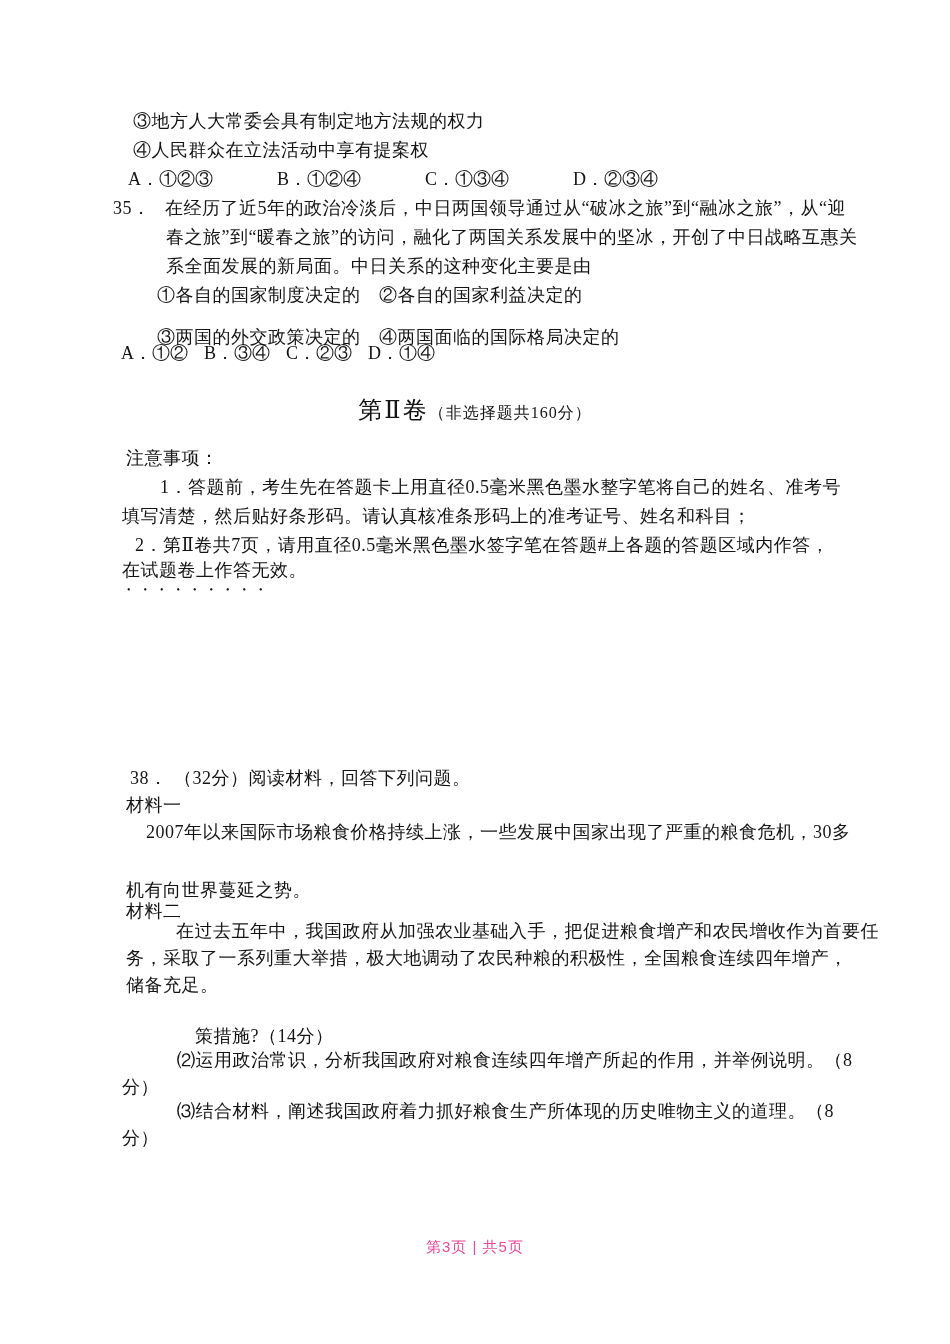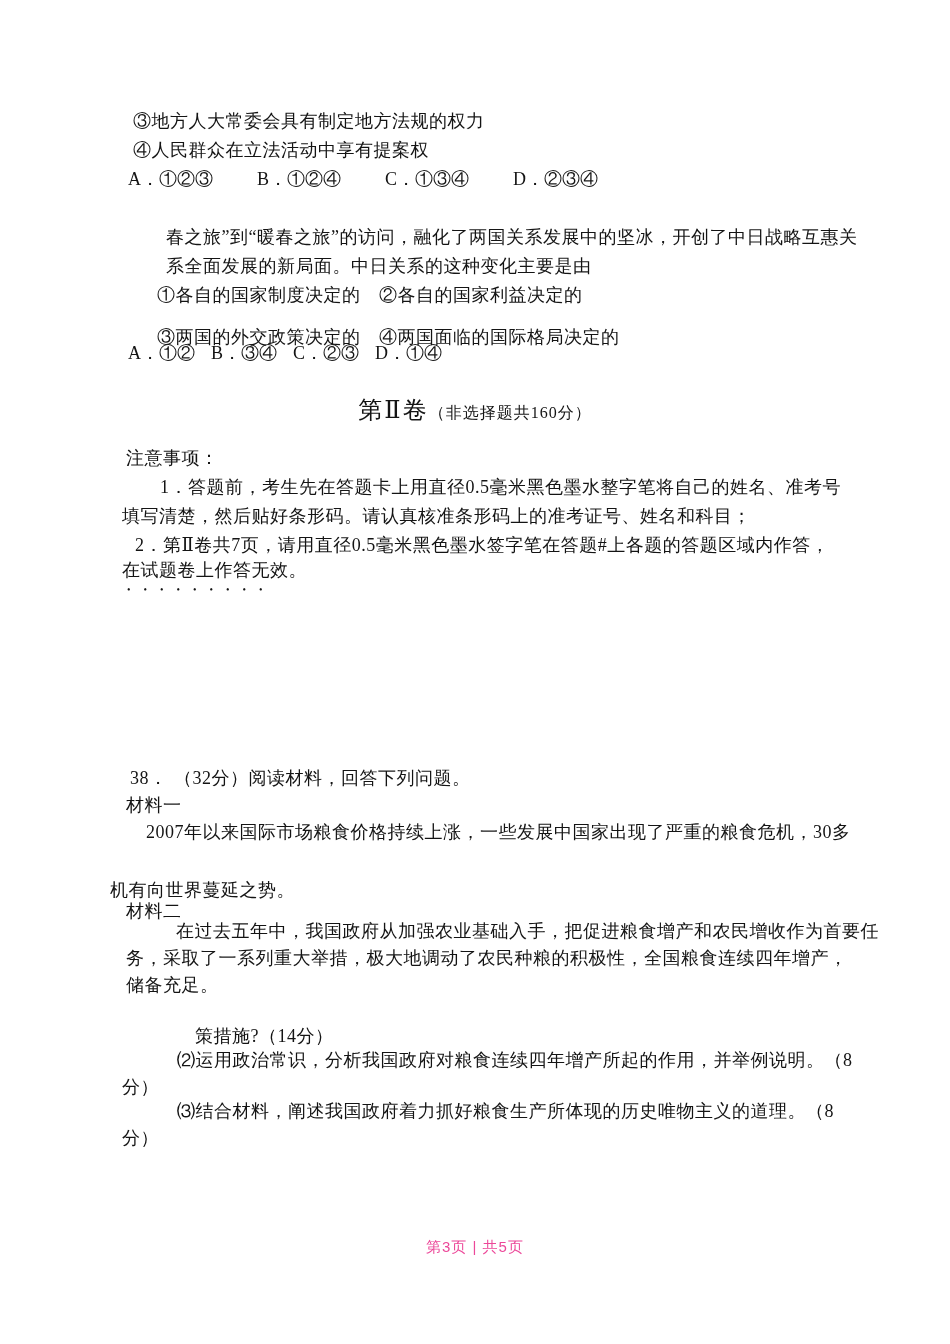--- a/index.html
+++ b/index.html
@@ -23,21 +23,21 @@
     line-height: 24px;
     letter-spacing: 0.5px;
   }
   .opts {
     position: absolute;
     display: flex;
     white-space: nowrap;
     font-size: 18px;
     line-height: 24px;
   }
-  .opts-q34 { gap: 44px; justify-content: center; }
+  .opts-q34 { gap: 64px; justify-content: center; }
   .opts-q35 { gap: 52px; }
   .qnum {
     display: inline-block;
     min-width: 52px;
   }
   .mnum {
     display: inline-block;
   }
   .section-title {
     position: absolute;
@@ -77,25 +77,28 @@
 
   <div class="ln" style="top:109px; left:133px;">③地方人大常委会具有制定地方法规的权力</div>
   <div class="ln" style="top:138px; left:133px;">④人民群众在立法活动中享有提案权</div>
   <div class="opts opts-q34" style="top:167px; left:128px;">
     <span>A．①②③</span>
     <span>B．①②④</span>
     <span>C．①③④</span>
     <span>D．②③④</span>
   </div>
 
+  <div class="ln" style="top:196px; left:113px;">
+    <span class="qnum">35．</span><span>在经历了近5年的政治冷淡后，中日两国领导通过从“破冰之旅”到“融冰之旅”，从“迎</span>
+  </div>
   <div class="ln" style="top:225px; left:166px;">春之旅”到“暖春之旅”的访问，融化了两国关系发展中的坚冰，开创了中日战略互惠关</div>
   <div class="ln" style="top:254px; left:166px;">系全面发展的新局面。中日关系的这种变化主要是由</div>
   <div class="ln" style="top:283px; left:157px;">①各自的国家制度决定的　②各自的国家利益决定的</div>
   <div class="ln" style="top:312px; left:157px;margin-top:13px;">③两国的外交政策决定的　④两国面临的国际格局决定的</div>
-  <div class="opts opts-q35" style="top:341px; left:128px;gap:16px;">
+  <div class="opts opts-q35" style="top:341px; left:121px;gap:16px;">
     <span>A．①②</span>
     <span>B．③④</span>
     <span>C．②③</span>
     <span>D．①④</span>
   </div>
 
   <div class="section-title" style="top:394px;">
     <span class="main">第Ⅱ卷</span><span class="sub">（非选择题共160分）</span>
   </div>
 
@@ -108,21 +111,21 @@
     <span class="mnum">2．</span><span>第Ⅱ卷共7页，请用直径0.5毫米黑色墨水签字笔在答题#上各题的答题区域内作答，</span>
   </div>
   <div class="ln" style="top:558px; left:122px;">在试题卷上作答无效。</div>
   <div class="dots-row" style="top:584px; left:127px;">•••••••••</div>
 
   <div class="ln" style="top:766px; left:130px;">
     <span class="mnum" style="min-width:44px; display:inline-block;">38．</span><span>（32分）阅读材料，回答下列问题。</span>
   </div>
   <div class="ln" style="top:793px; left:126px;">材料一</div>
   <div class="ln" style="top:820px; left:146px;">2007年以来国际市场粮食价格持续上涨，一些发展中国家出现了严重的粮食危机，30多</div>
-  <div class="ln" style="top:878px; left:110px;">机有向世界蔓延之势。</div>
+  <div class="ln" style="top:878px; left:126px;">机有向世界蔓延之势。</div>
   <div class="ln" style="top:899px; left:126px;">材料二</div>
   <div class="ln" style="top:919px; left:140px;margin-left:36px;">在过去五年中，我国政府从加强农业基础入手，把促进粮食增产和农民增收作为首要任</div>
   <div class="ln" style="top:946px; left:126px;">务，采取了一系列重大举措，极大地调动了农民种粮的积极性，全国粮食连续四年增产，</div>
   <div class="ln" style="top:973px; left:126px;">储备充足。</div>
   <div class="ln" style="top:1024px; left:195px;">策措施?（14分）</div>
   <div class="ln" style="top:1048px; left:177px;">⑵运用政治常识，分析我国政府对粮食连续四年增产所起的作用，并举例说明。（8</div>
   <div class="ln" style="top:1075px; left:122px;">分）</div>
   <div class="ln" style="top:1099px; left:177px;">⑶结合材料，阐述我国政府着力抓好粮食生产所体现的历史唯物主义的道理。（8</div>
   <div class="ln" style="top:1126px; left:122px;">分）</div>
 

